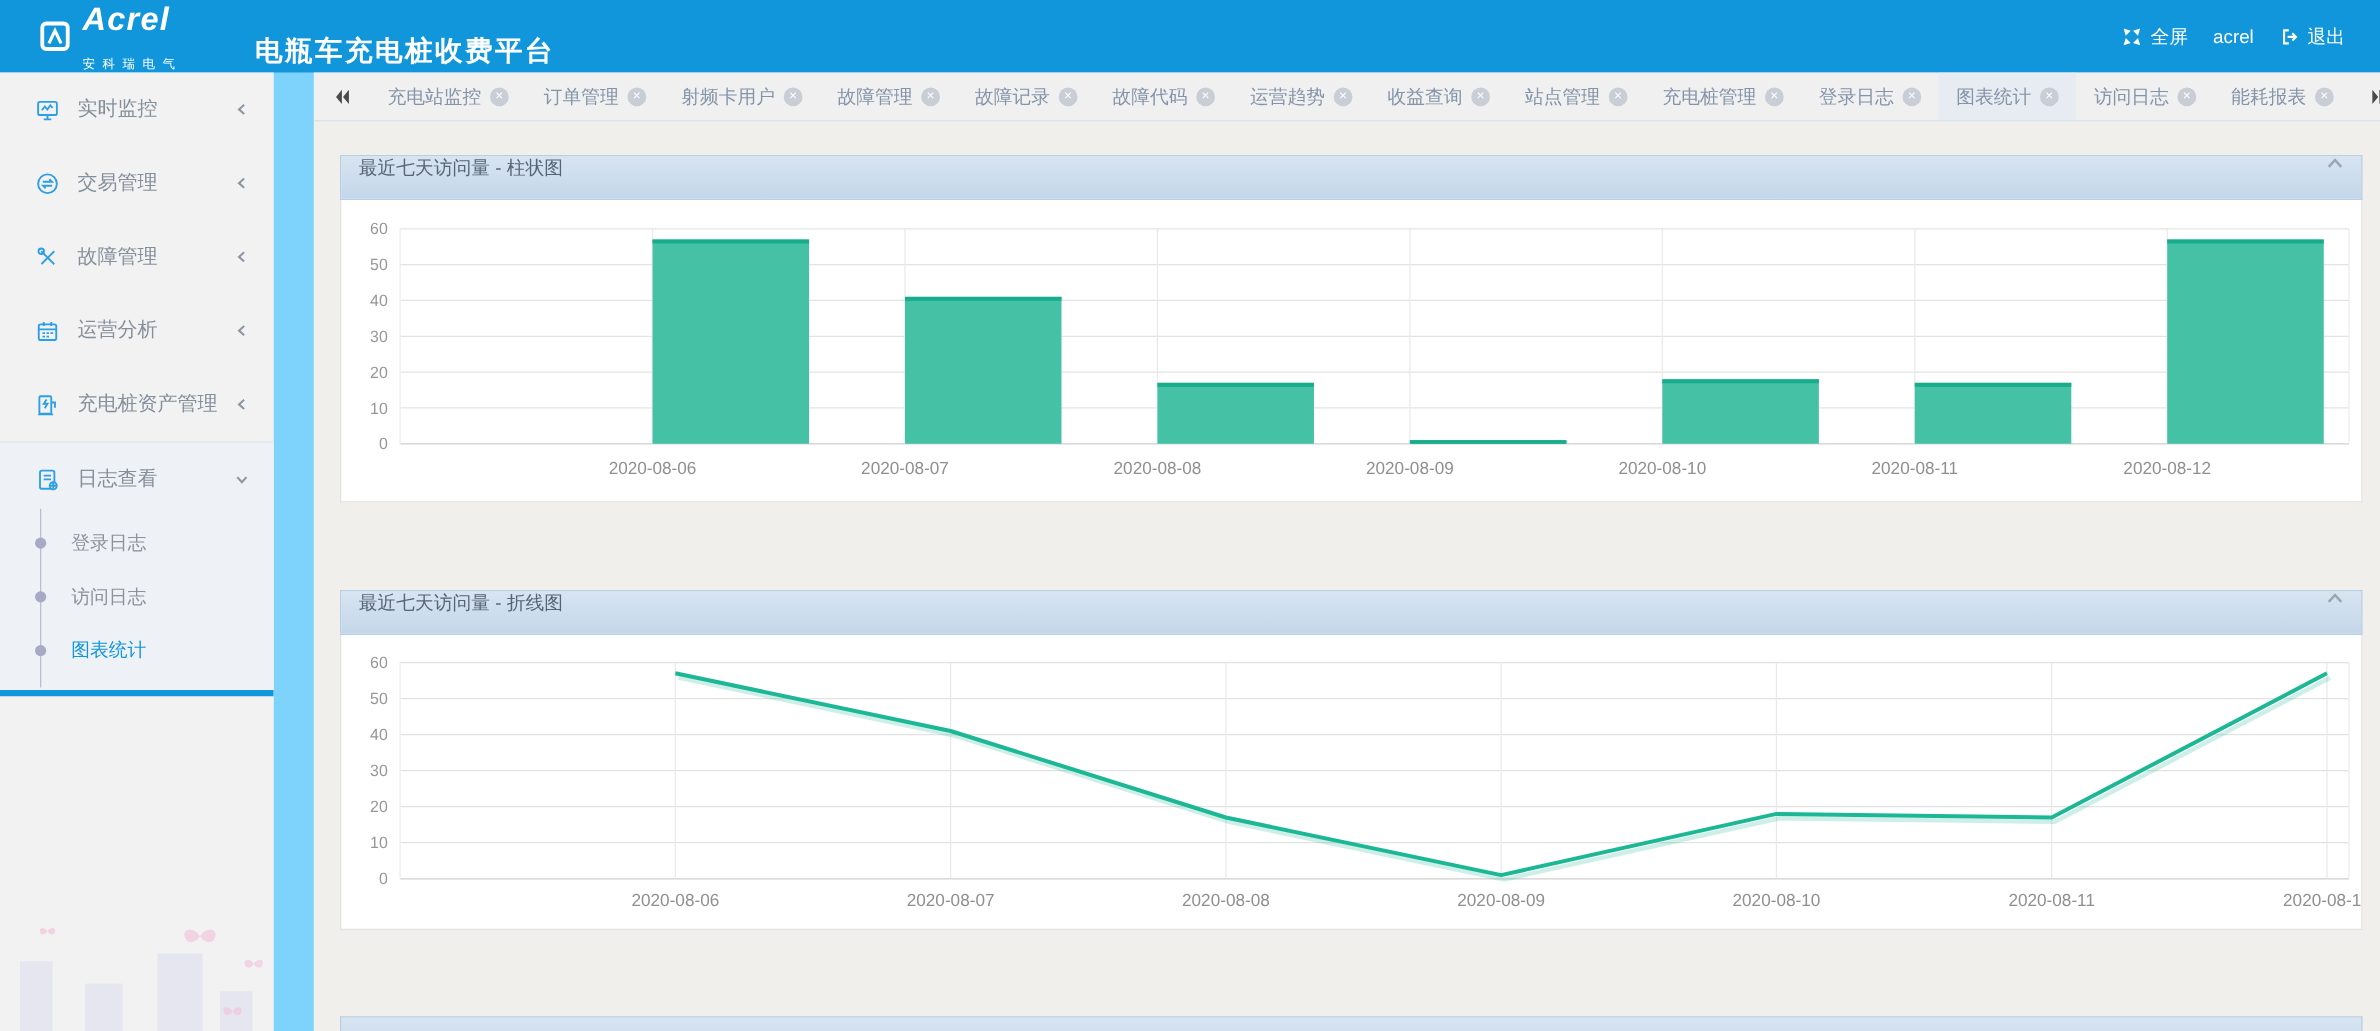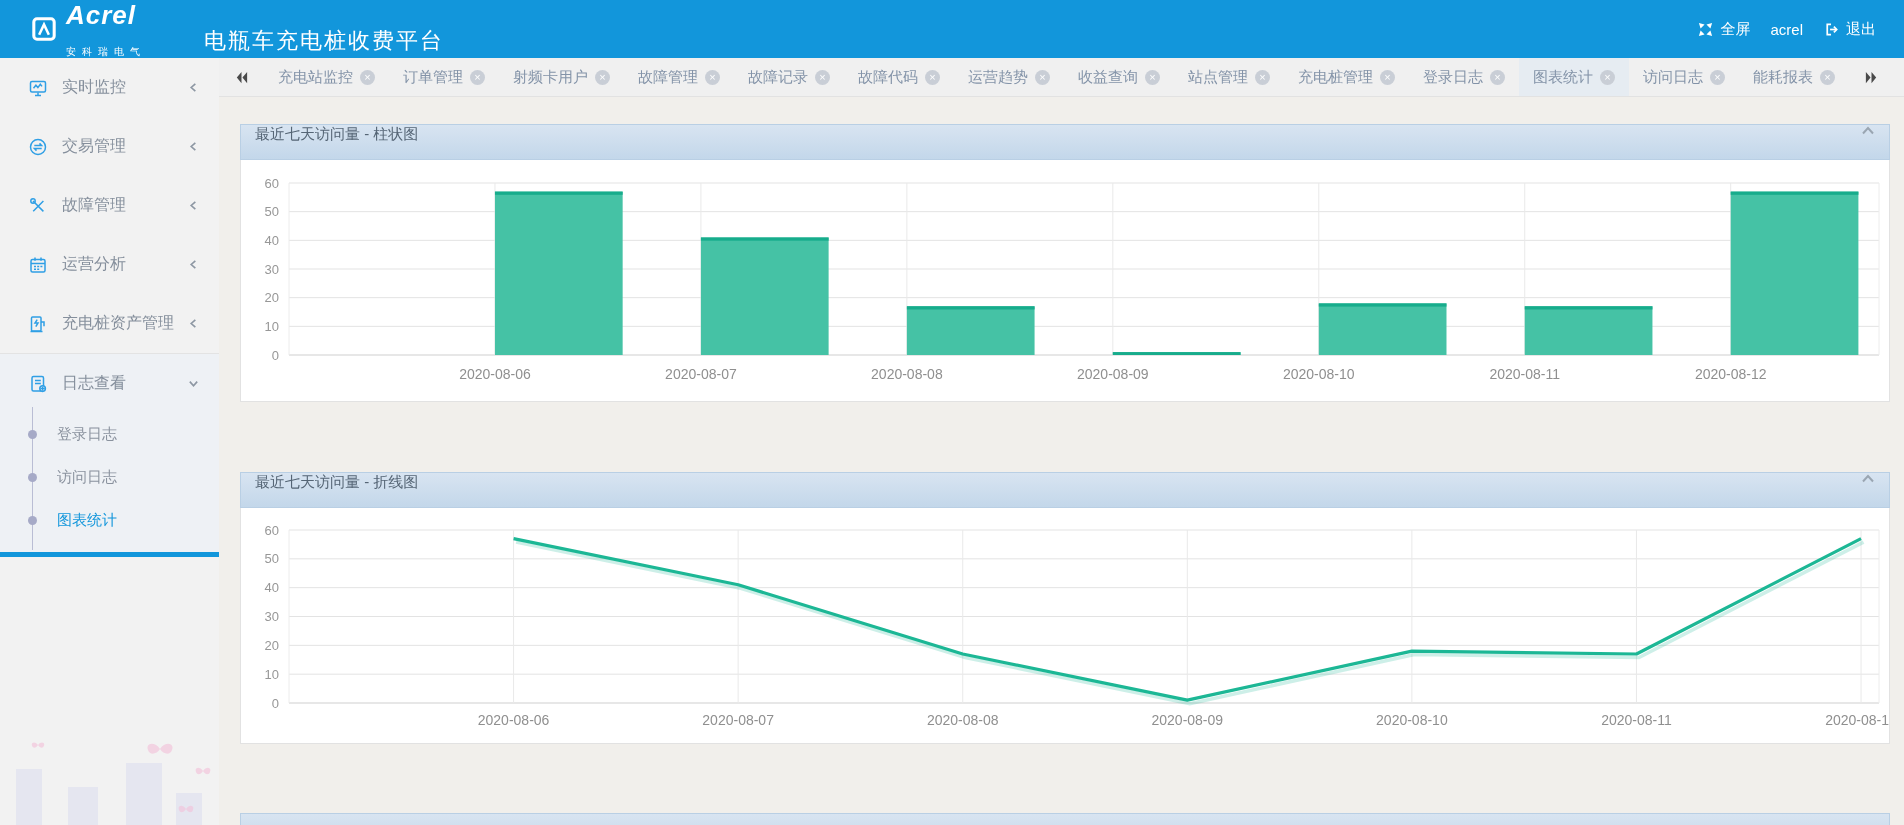--- a/index.html
+++ b/index.html
@@ -6,26 +6,26 @@
   html,body { width:1904px; height:825px; overflow:hidden; font-family:"Liberation Sans", sans-serif; }
   .app { width:100%; height:100%; display:flex; flex-direction:column; background:#7dd3fc; }
 
   
   .header { height:58px; flex:none; background:#1296db; display:flex; align-items:center; color:#fff; }
   .logo-block { display:flex; align-items:center; padding-left:30px; flex:none; }
   .logo-mark { margin-right:8px; }
   .logo-texts { display:flex; flex-direction:column; line-height:1; }
   .logo-name { font-size:26px; font-weight:bold; font-style:italic; letter-spacing:1px; }
   .logo-sub { font-size:10px; letter-spacing:6px; margin-top:19px; white-space:nowrap; }
-  .app-title { font-size:22px; font-weight:normal; margin-left:58px; letter-spacing:2px;margin-top:24px; }
+  .app-title { font-size:22px; font-weight:bold; margin-left:58px; letter-spacing:2px;margin-top:24px; }
   .header-right { margin-left:auto; display:flex; align-items:center; gap:20px; padding-right:28px; font-size:15px; }
   .hbtn { display:flex; align-items:center; gap:6px; cursor:pointer; }
 
   
-  .main { flex:1; display:flex; min-height:0; }
+  .main { flex:1; display:flex; min-height:0;gap:32px; }
 
   
   .sidebar { width:219px; flex:none; background:#f2f2f2; position:relative; overflow:hidden; }
   .side-item { height:59px; display:flex; align-items:center; padding:0 20px 0 28px; color:#858f9c; font-size:16px; cursor:pointer; }
   .side-item .s-icon { width:20px; height:20px; margin-right:14px; flex:none; }
   .side-item .s-label { flex:1; white-space:nowrap; }
   .side-item .s-chevron { flex:none; }
   .side-group { background:#eef1f5; border-top:1px solid #e3e3e3;font-family:Liberation Mono, monospace; }
   .submenu { position:relative; padding-bottom:10px; }
   .submenu:before { content:""; position:absolute; left:32px; top:-6px; bottom:2px; width:1px; background:#b9bdd4; }

